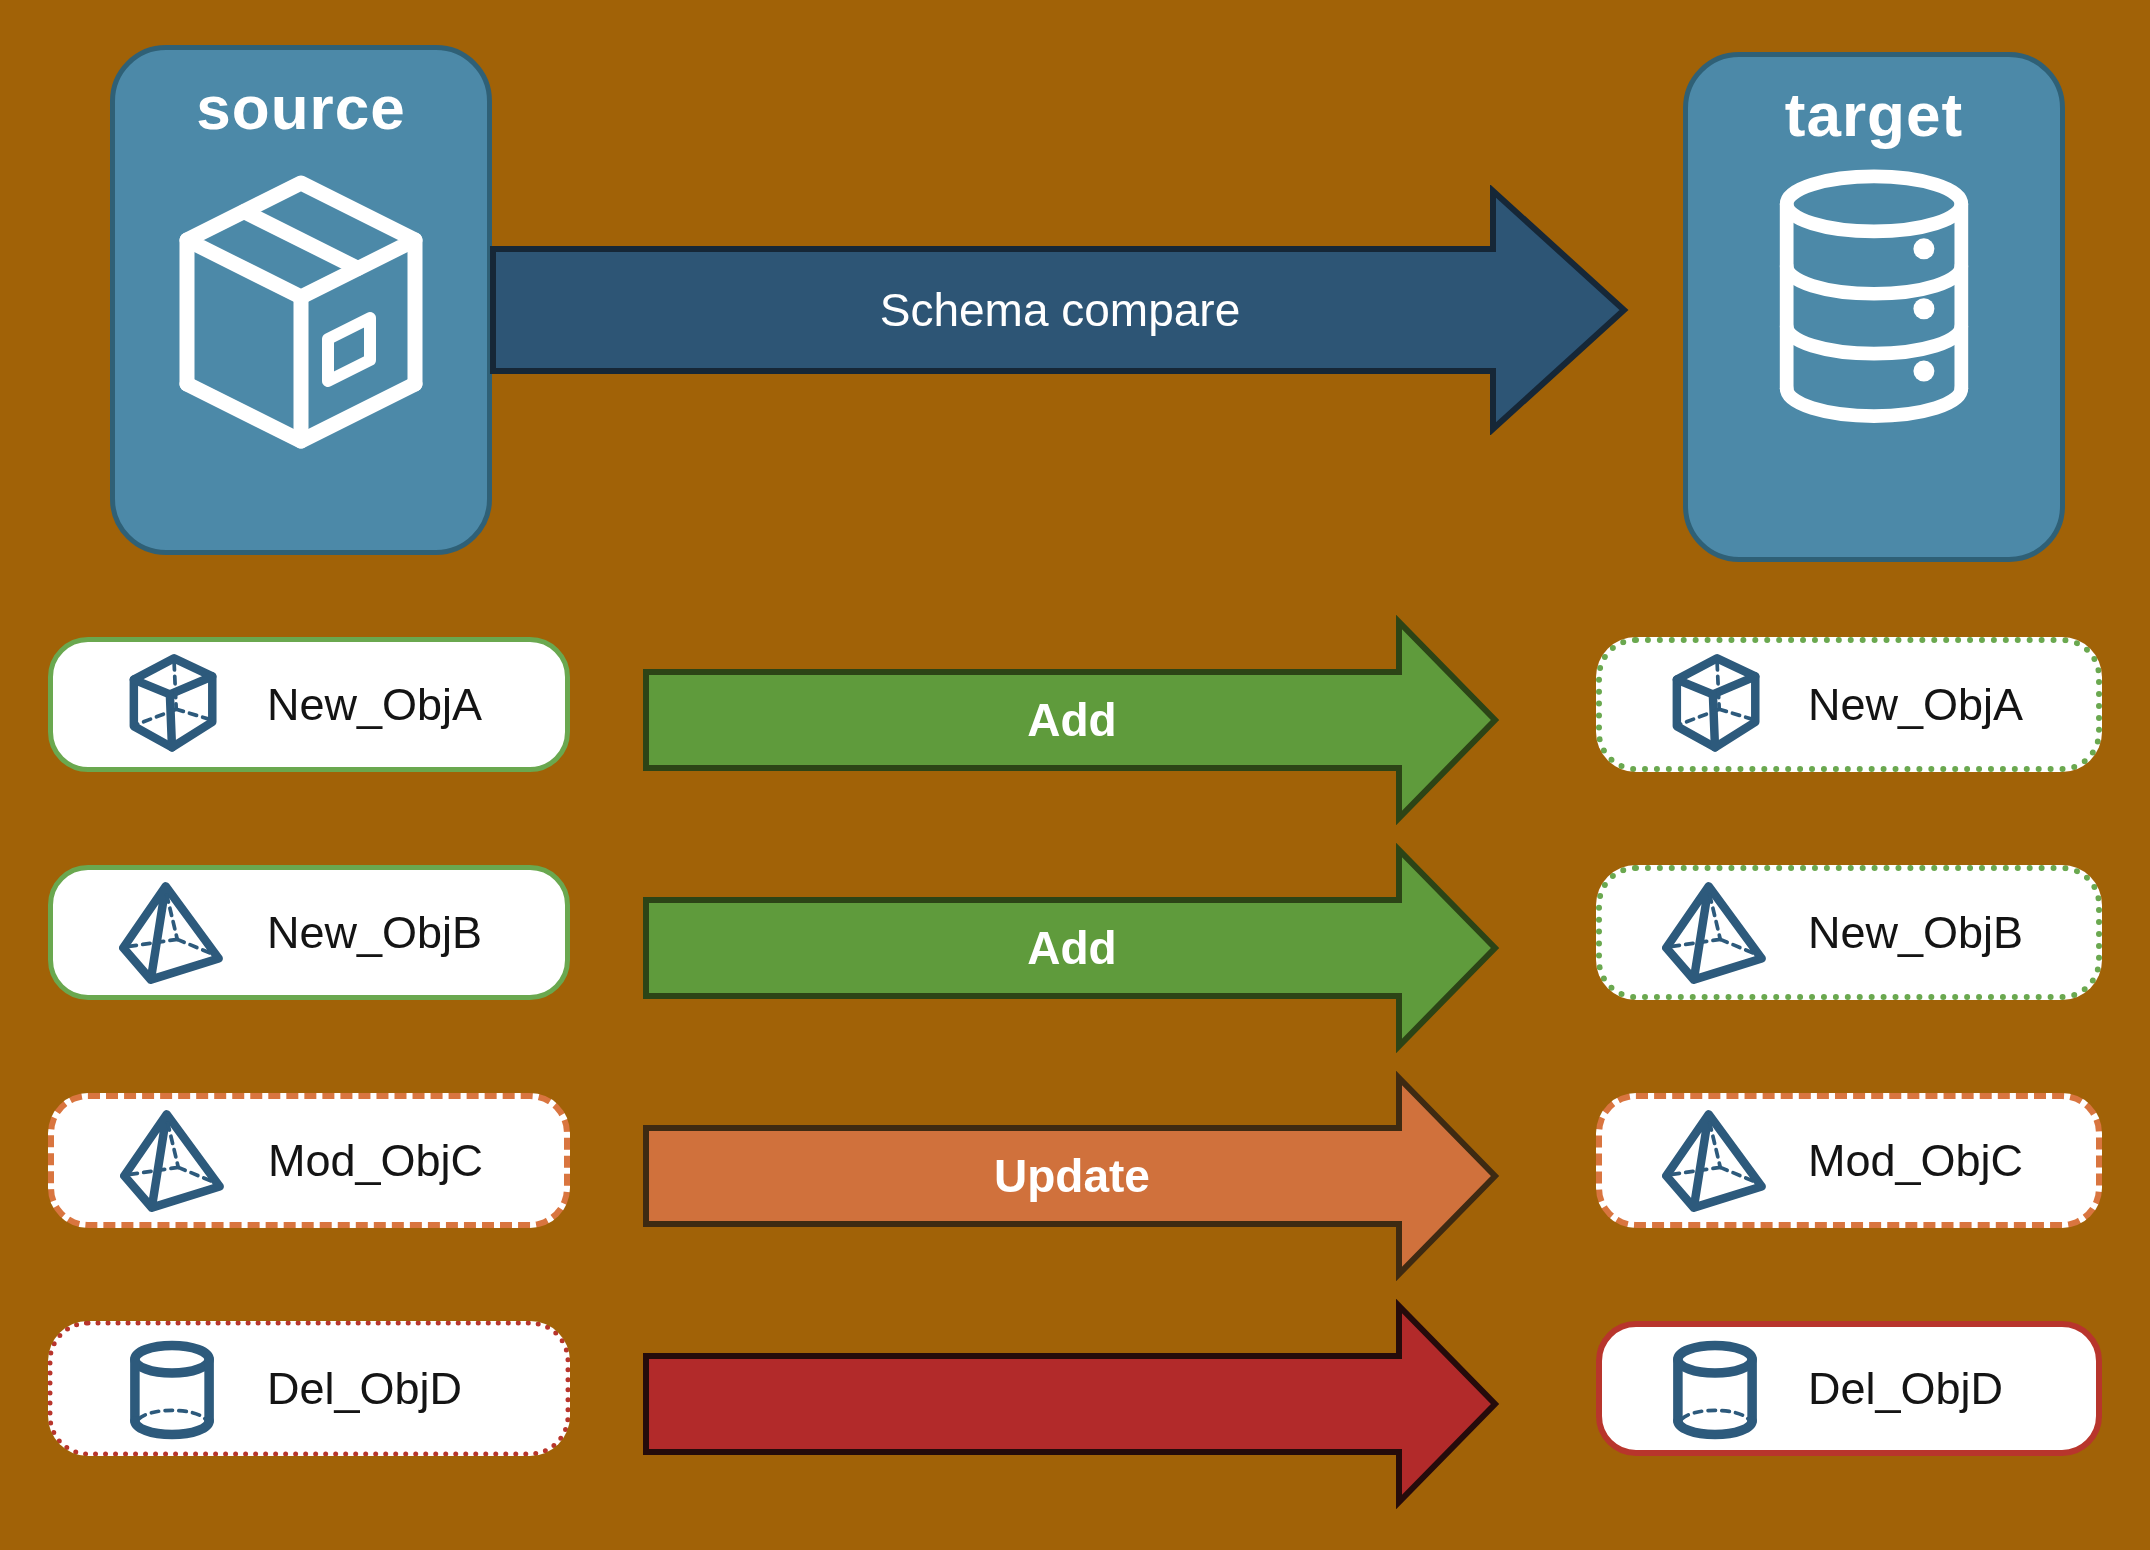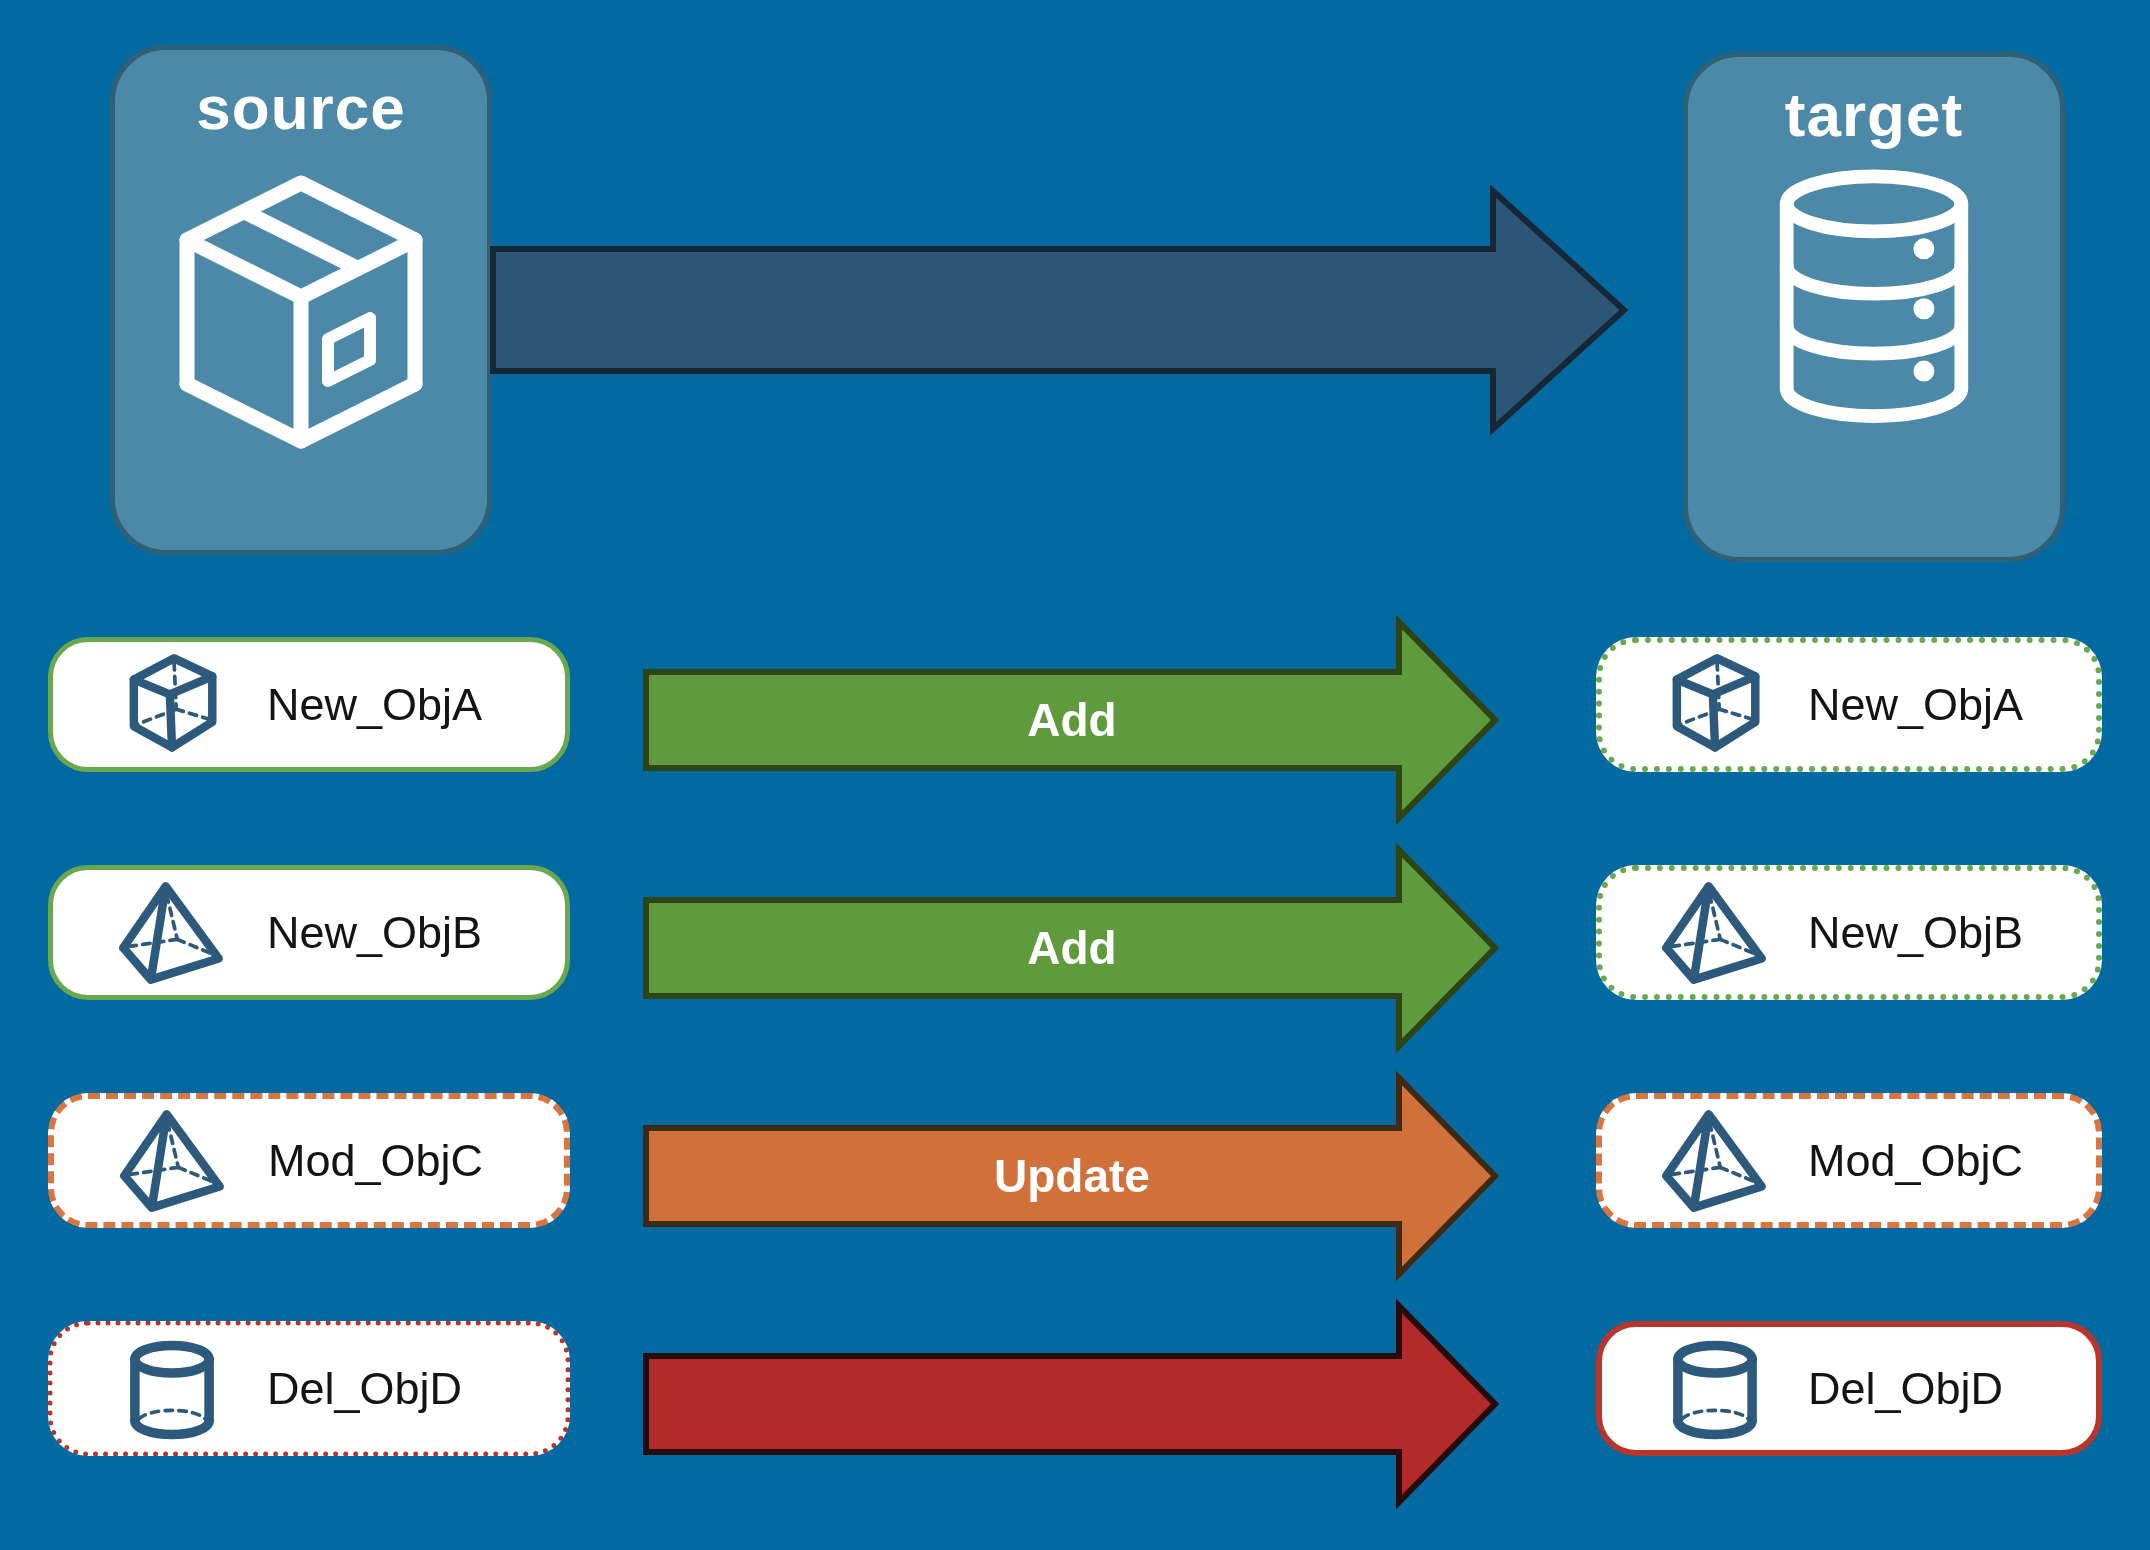--- a/index.html
+++ b/index.html
@@ -1,17 +1,17 @@
 <!DOCTYPE html>
 <html style="--node-fill: #4c89a8; --node-border: #2f6076; --node-label-color: #ffffff; --main-arrow-fill: #2d5575; --main-arrow-outline: #162737; --add-fill: #5f9b3c; --add-outline: #2c4416; --new-box-border: #6aa84f; --update-fill: #d0713c; --update-outline: #3e2a12; --mod-box-border: #d9753f; --delete-fill: #b22a2a; --delete-outline: #250b0b; --del-box-border: #b8352c; --icon-blue: #2d5a7c; --label-color: #141414; --arrow-label-color: #ffffff;"><head>
 <meta charset="utf-8">
 <style>
   html,body{margin:0;padding:0;background:#ffffff;}
   .canvas{
-    position:relative;width:2150px;height:1550px;background:#0369a1;overflow:hidden;
+    position:relative;width:2150px;height:1550px;background:#a16207;overflow:hidden;
     font-family:"Liberation Sans", sans-serif;
   }
   
   .node{
     position:absolute;top:45px;width:382px;height:510px;box-sizing:border-box;
     background:var(--node-fill);border:5px solid var(--node-border);border-radius:56px;
     display:flex;flex-direction:column;align-items:center;
   }
   .node-source{left:110px;}
   .node-target{left:1683px;margin-top:7px;}
@@ -127,20 +127,21 @@
   <div class="node node-target">
     <div class="node-title">target</div>
     <svg class="node-icon" width="250" height="262" viewBox="0 0 100 105" style="margin-top:14px;">
         <use href="#sym-database"></use>
       </svg>
   </div>
 
   <svg class="arrow-svg arrow-main" width="1140" height="250" viewBox="0 0 1140 250">
     <polygon points="3,64 1003,64 1003,6 1134,125 1003,244 1003,186 3,186"></polygon>
   </svg>
+  <div class="arrow-label arrow-label-main">Schema compare</div>
 
   <div class="card card-left b-green-solid" style="top:637px;">
     <svg class="obj-icon" viewBox="0 0 100 100">
         <use href="#sym-cube"></use>
       </svg>
     <span class="obj-label">New_ObjA</span>
   </div>
   <svg class="arrow-svg arrow-add row-arrow" style="top:615px;" viewBox="0 0 860 210">
     <polygon points="4,57 757,57 757,7 853,105 757,203 757,153 4,153"></polygon>
   </svg>

